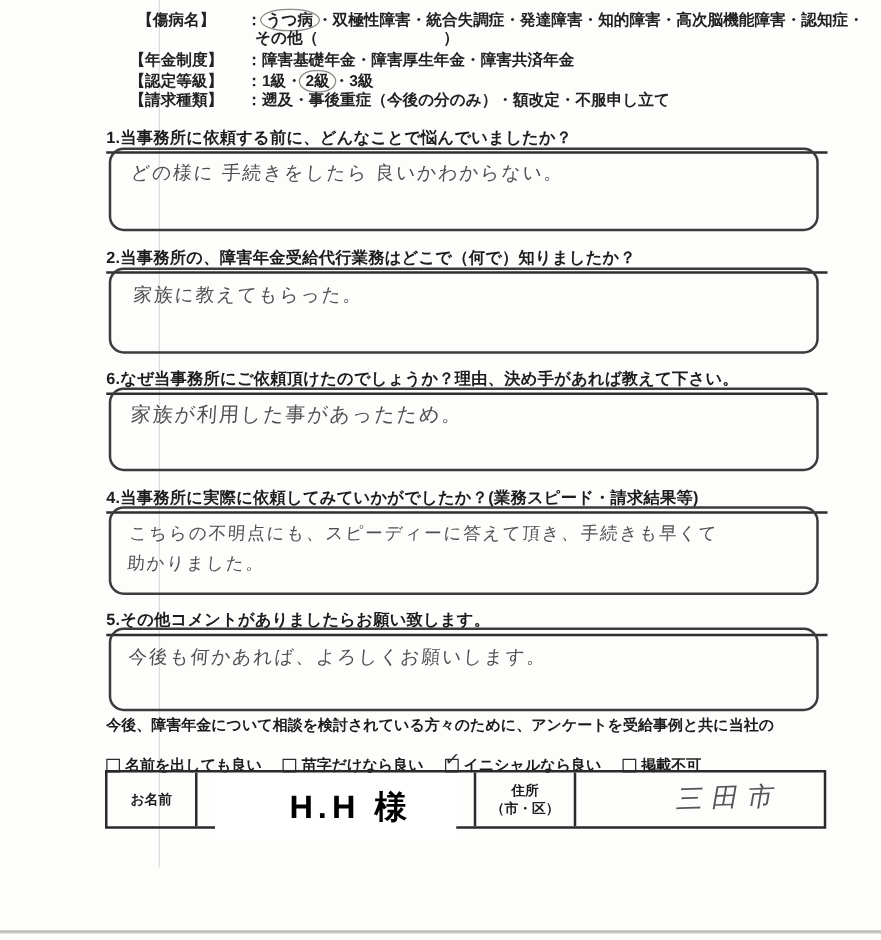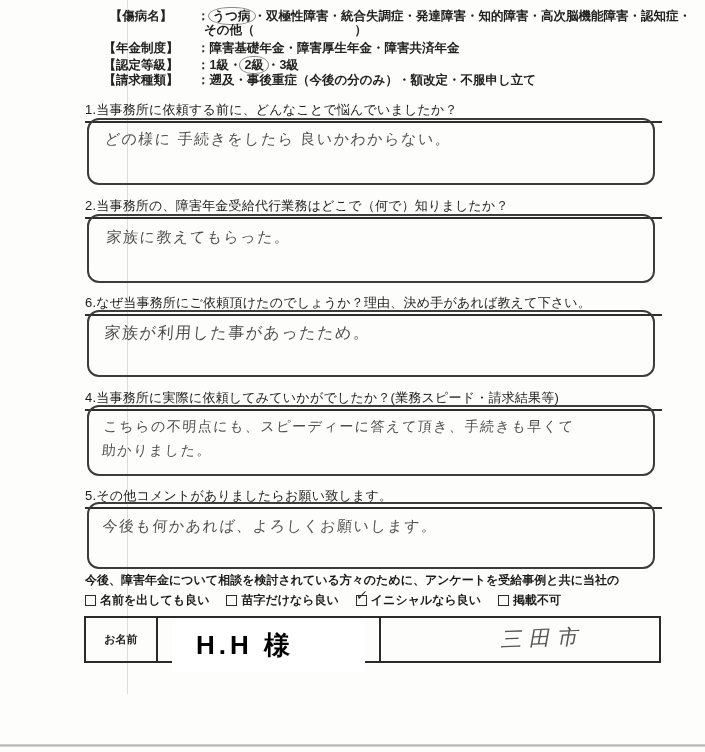--- a/index.html
+++ b/index.html
@@ -15,44 +15,44 @@
     background:linear-gradient(#d8d8d8,#b7b7b5,#e2e2e0);}
 
   
   .hdr{position:absolute;left:85px;top:7px;width:600px;font-size:12.5px;font-weight:bold;line-height:16px;color:#222;}
   .hdr-row{position:absolute;white-space:nowrap;text-align:center;}
   .hdr-label{display:inline-block;width:112px;}
   .circled{display:inline-block;border:1.6px solid #8a8a88;border-radius:50% / 55%;padding:0 4px;margin:0 -2px;}
 
   
   .q{position:absolute;left:85px;width:577px;}
-  .q-title{font-size:13px;font-weight:normal;color:#1c1c1c;letter-spacing:.2px;
+  .q-title{font-size:13px;font-weight:bold;color:#1c1c1c;letter-spacing:.2px;
     border-bottom:2px solid #2e2e2e;padding-bottom:2px;white-space:nowrap;}
   .q-box{position:absolute;left:2px;width:568px;border:2px solid #3c3c3c;border-radius:12px;
     background:transparent;box-sizing:border-box;}
   .hw{color:#4f4f4f;font-size:15px;letter-spacing:1.5px;line-height:24px;
     transform:skewX(-4deg);white-space:pre-line;}
 
   
   .consent{position:absolute;left:85px;top:574px;width:590px;font-size:12px;font-weight:bold;color:#1c1c1c;line-height:13.5px;}
-  .consent-options{display:flex;gap:17px;margin-top:6px;align-items:center;}
+  .consent-options{display:flex;gap:17px;margin-top:18px;align-items:center;}
   .opt{display:flex;align-items:center;gap:4px;white-space:nowrap;}
   .checkbox{position:relative;display:inline-block;width:11px;height:11px;border:1.5px solid #2d2d2d;box-sizing:border-box;background:#fdfdfc;}
   .checkbox .tick{display:none;position:absolute;left:-1px;top:-7px;font-size:14px;color:#2d2d2d;font-weight:bold;transform:skewX(-10deg);}
   .checkbox.checked .tick{display:block;}
 
   
   .plate{position:absolute;left:84px;top:616px;width:577px;height:47px;border:2px solid #2a2a2a;box-sizing:border-box;display:flex;}
   .plate .cell{box-sizing:border-box;display:flex;align-items:center;justify-content:center;text-align:center;}
   .cell-name-label{width:72px;border-right:2px solid #2a2a2a;font-size:11px;font-weight:bold;}
   .cell-name-value{width:223px;border-right:2px solid #2a2a2a;position:relative;}
   .cell-addr-label{width:80px;border-right:2px solid #2a2a2a;font-size:11px;font-weight:bold;line-height:14px;flex-direction:column;}
   .cell-addr-value{flex:1;justify-content:flex-start;}
   .name-overlay{position:absolute;left:14px;top:1px;width:193px;height:53px;background:#ffffff;
-    display:flex;align-items:center;z-index:2;}
+    display:flex;align-items:center;z-index:2;justify-content:center;}
   .name-overlay .name-text{font-size:26px;font-weight:bold;color:#000;letter-spacing:4px;padding-left:24px;white-space:nowrap;}
   .addr-hw{color:#555;font-size:21px;letter-spacing:7px;transform:skewX(-12deg) rotate(-2deg);margin-left:48px;margin-top:-4px;}
 </style>
 </head>
 <body>
 
 <div class="fold-line"></div>
 <div class="bottom-scan-line"></div>
 
 <div class="hdr">
@@ -133,16 +133,20 @@
   </div>
 </div>
 
 <div class="plate">
   <div class="cell cell-name-label">お名前</div>
   <div class="cell cell-name-value">
     <div class="name-overlay">
       <span class="name-text">H.H 様</span>
     </div>
   </div>
+  <div class="cell cell-addr-label">
+    <span>住所</span>
+    <span>（市・区）</span>
+  </div>
   <div class="cell cell-addr-value">
     <span class="addr-hw">三田市</span>
   </div>
 </div>
 
 </body></html>

